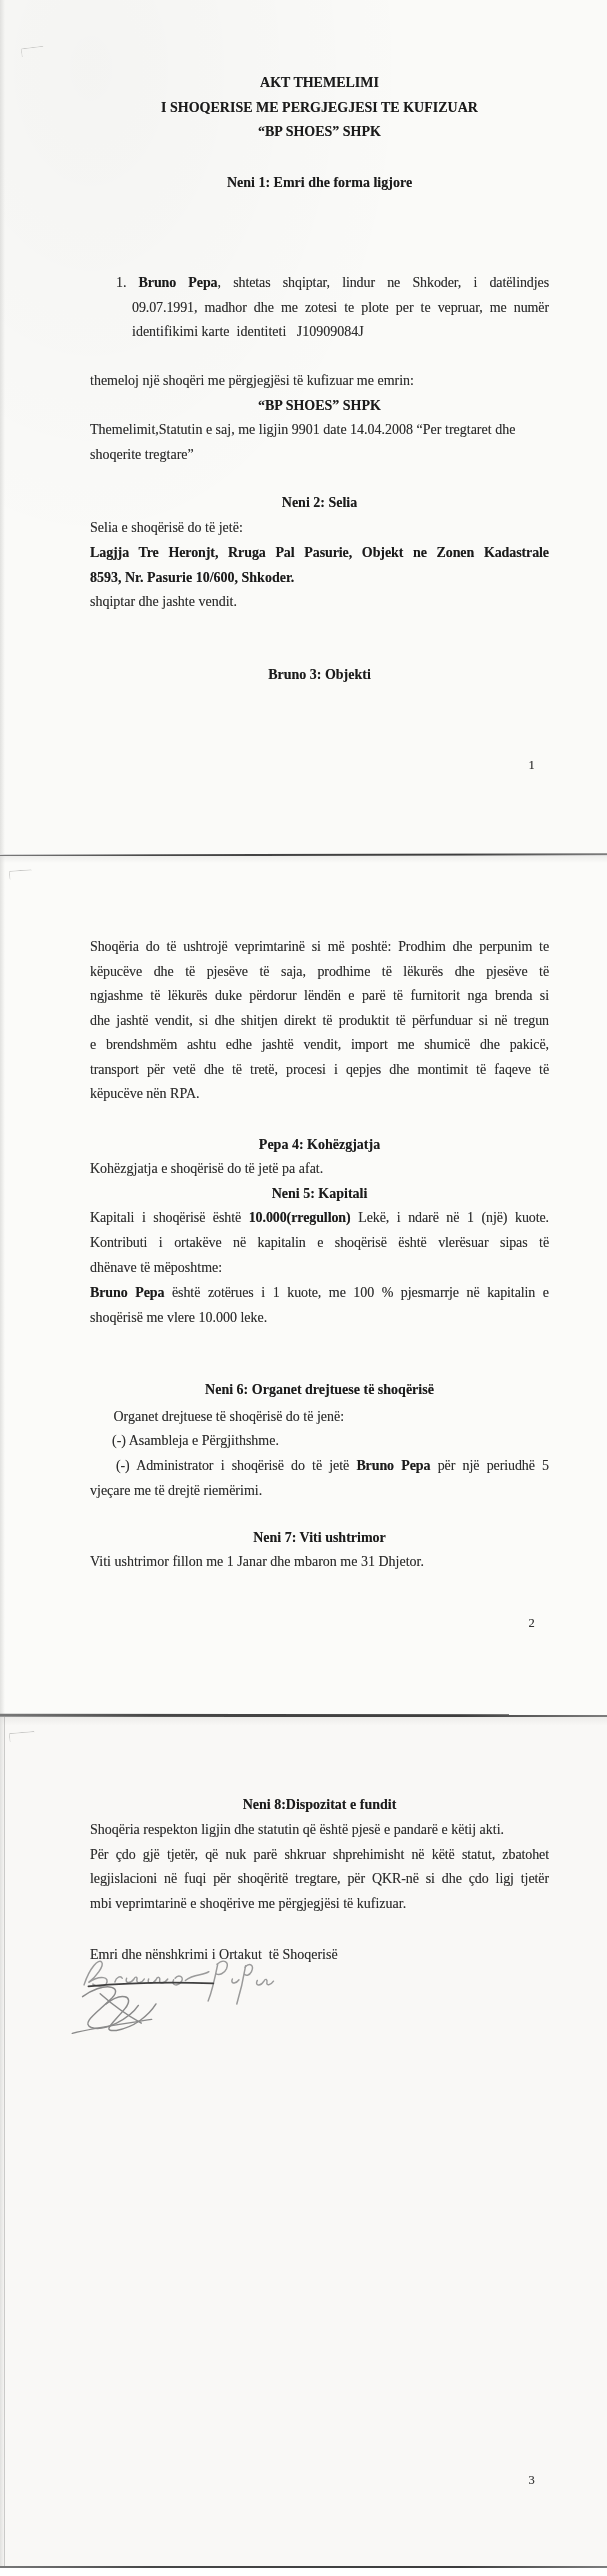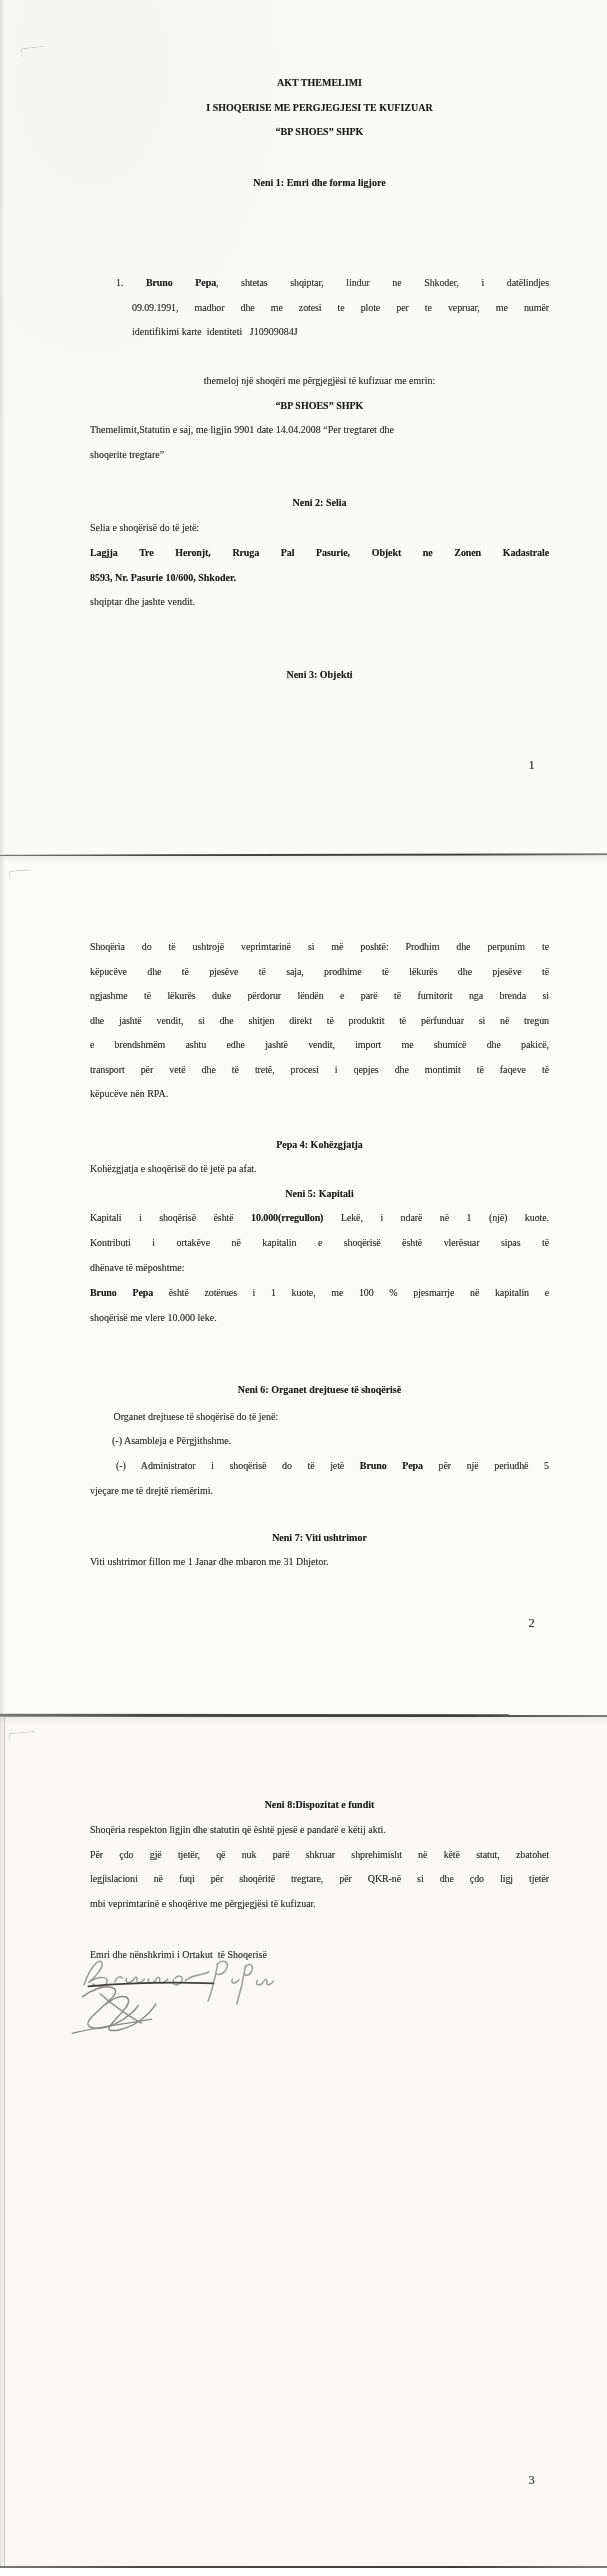--- a/index.html
+++ b/index.html
@@ -15,24 +15,24 @@
   .edge-left{position:absolute;top:0;bottom:0;left:0;width:5.1px;
     background:linear-gradient(90deg,#d9d9d7,rgba(0,0,0,0));opacity:.75;}
   .p3-edge{position:absolute;top:0;bottom:0;left:4.4px;width:0.7px;background:rgba(90,90,90,.28);}
   .divider{position:absolute;left:-2.9px;width:617px;background:linear-gradient(90deg,#7a7a7a,#474747 25%,#3d3d3d 75%,#808080);}
   .divider1{top:854px;height:2.2px;transform:rotate(-.12deg);}
   .divider2{top:1714px;height:2.9px;transform:rotate(.06deg);}
   .divider3{top:2566px;height:2.2px;}
   .staple{position:absolute;width:22px;height:8px;border-top:1.5px solid #c6c6c4;
     border-left:1.5px solid #d4d4d2;border-radius:1.5px;transform:rotate(-7deg);}
   .blk{position:absolute;left:90px;width:459px;}
-  .line{height:24.5px;line-height:24.5px;font-size:10px;white-space:nowrap;font-family:Liberation Serif, serif;}
+  .line{height:24.5px;line-height:24.5px;font-size:14px;white-space:nowrap;font-family:Liberation Serif, serif;}
   .stretch{text-align:justify;text-align-last:justify;white-space:normal;
     overflow:hidden;letter-spacing:-0.1px;}
-  .center{text-align:center;}
+  .center{text-align:left;}
   .pre{white-space:pre;}
   .b{font-weight:bold;color:#1b1b1b;}
   .heading{font-weight:bold;color:#1b1b1b;text-align:center;}
   .ind35{padding-left:26px;width:433px;}
   .ind57{padding-left:42px;}
   .ind32{padding-left:23.5px;}
   .ind30{padding-left:22px;}
   .pnum{position:absolute;left:519px;width:25px;font-size:12.5px;line-height:14.7px;
     text-align:center;color:#333;}
   .sig-svg{position:absolute;}
@@ -52,21 +52,21 @@
       <div class="line center heading">“BP SHOES” SHPK</div>
     </div>
 
     <div class="blk" style="top:171px;">
       <div class="line heading">Neni 1: Emri dhe forma ligjore</div>
     </div>
 
 
     <div class="blk" style="top:271px;">
       <div class="line stretch ind35"><span>1. </span><span class="b">Bruno Pepa</span><span>, shtetas shqiptar, lindur ne Shkoder, i datëlindjes</span></div>
-      <div class="line stretch ind57" style="width:417px;">09.09.1991, madhor dhe me zotesi te plote per te vepruar, me numër</div>
+      <div class="line stretch ind57" style="width:417px;">09.07.1991, madhor dhe me zotesi te plote per te vepruar, me numër</div>
       <div class="line pre ind57">identifikimi karte  identiteti   J10909084J</div>
     </div>
 
     <div class="blk" style="top:369px;">
       <div class="line center">themeloj një shoqëri me përgjegjësi të kufizuar me emrin:</div>
     </div>
 
     <div class="blk" style="top:394px;">
       <div class="line center heading">“BP SHOES” SHPK</div>
     </div>
@@ -87,21 +87,21 @@
     <div class="blk" style="top:541px;">
       <div class="line stretch b">Lagjja Tre Heronjt, Rruga Pal Pasurie, Objekt ne Zonen Kadastrale</div>
       <div class="line b">8593, Nr. Pasurie 10/600, Shkoder.</div>
     </div>
 
     <div class="blk" style="top:590px;">
       <div class="line">shqiptar dhe jashte vendit.</div>
     </div>
 
     <div class="blk" style="top:663px;">
-      <div class="line heading">Neni 3: Objekti</div>
+      <div class="line heading">Bruno 3: Objekti</div>
     </div>
 
     <div class="pnum" style="top:758px;">1</div>
   </div>
 
   <div class="divider divider1"></div>
 
   <div class="page page2">
     <div class="edge-left"></div>
     <div class="staple" style="left:8.8px;top:14px;transform:rotate(-4deg);"></div>

